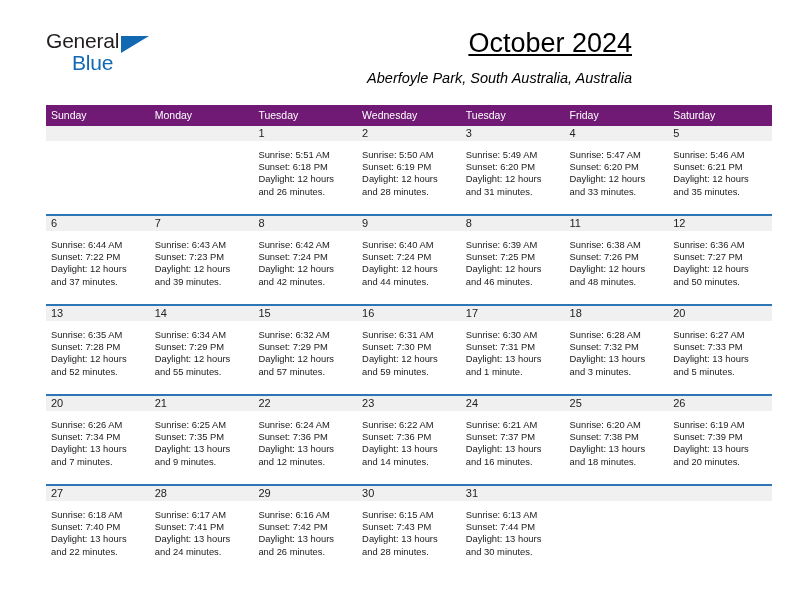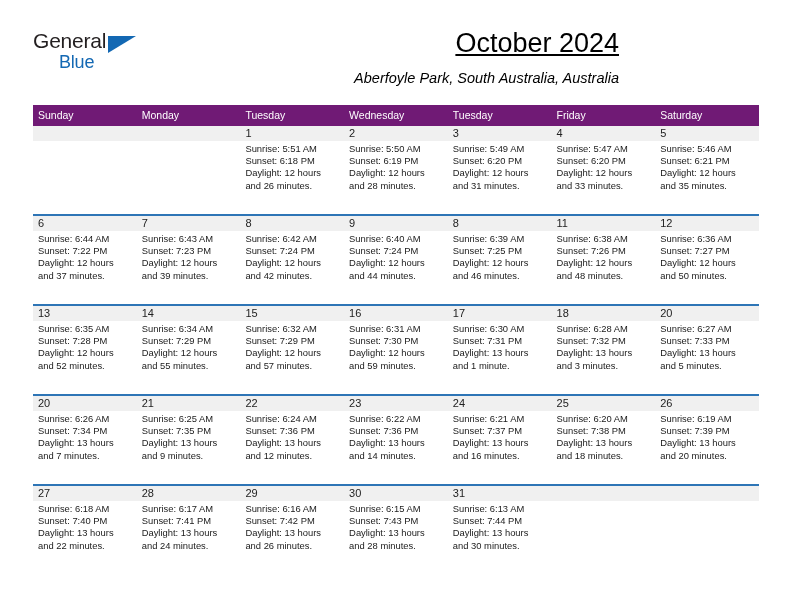--- a/index.html
+++ b/index.html
@@ -12,20 +12,21 @@
     height: 612px;
     font-family: "Liberation Sans", sans-serif;
     color: #000000;
     overflow: hidden;
   }
   .page {
     position: relative;
     width: 652px;
     height: 612px;
     box-sizing: border-box;
+    margin-left: 13px;
   }
 
   
   .top-bar {
     position: absolute;
     left: 33px;
     top: 28px;
     right: 33px;
     height: 70px;
   }
@@ -42,21 +43,21 @@
     top: 0;
     font-size: 21px;
     letter-spacing: -0.2px;
     color: #231f20;
     line-height: 25px;
   }
   .logo-blue {
     position: absolute;
     left: 26px;
     top: 22px;
-    font-size: 18px;
+    font-size: 21px;
     letter-spacing: -0.2px;
     color: #1368b3;
     line-height: 25px;
   }
   .logo-triangle {
     position: absolute;
     left: 75px;
     top: 8px;
     width: 0;
     height: 0;
@@ -118,21 +119,21 @@
 
   .daynum {
     background: #f0f0f0;
     height: 15px;
     line-height: 15px;
     font-size: 11px;
     color: #222;
     padding-left: 5px;
   }
   .cellbody {
-    padding: 2px 5px 0 5px;
+    padding: 8px 5px 0 5px;
     font-size: 9.4px;
     line-height: 12.2px;
     color: #1a1a1a;
   }
   .cellbody div { white-space: nowrap; }
 </style>
 </head>
 <body>
 
 <div class="page">

